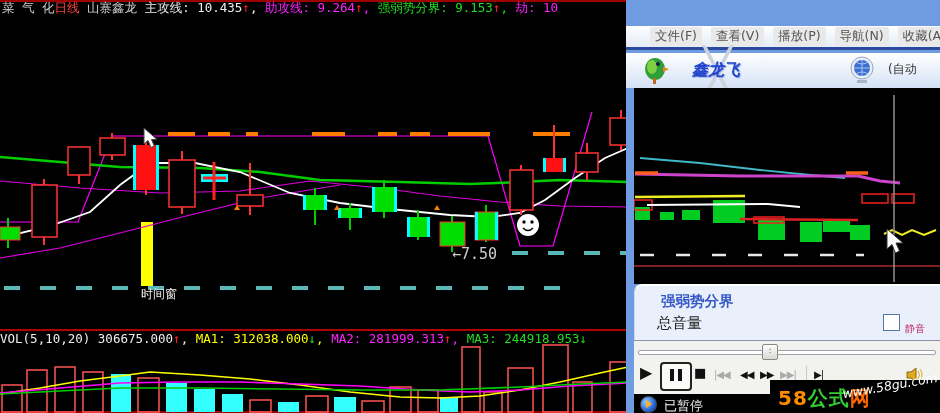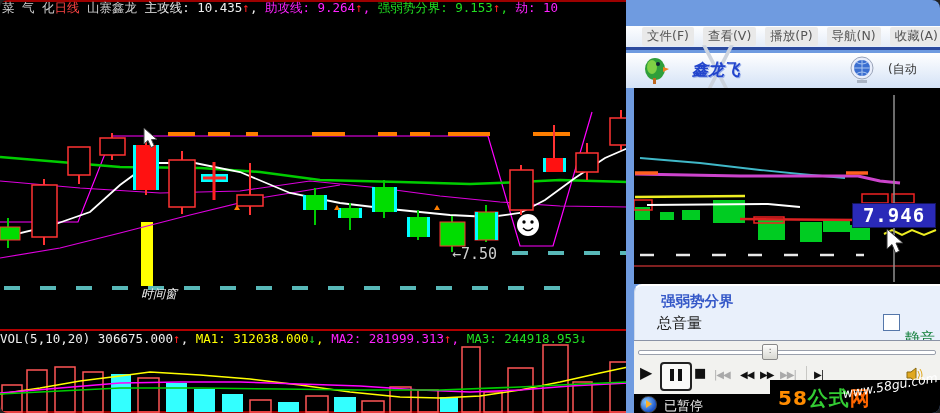--- a/index.html
+++ b/index.html
@@ -1,59 +1,59 @@
 <!DOCTYPE html>
 <html><head>
 <meta charset="utf-8">
 <style>
   html,body{margin:0;padding:0;background:#222;}
   .screen{position:relative;width:940px;height:413px;background:#000;overflow:hidden;
-    font-family:"DejaVu Sans",sans-serif;border-radius:8px;}
+    font-family:"DejaVu Sans",sans-serif;}
   
   .chart-header{position:absolute;left:2px;top:1px;width:626px;height:13px;line-height:13px;
     font-family:"DejaVu Sans Mono","DejaVu Sans",sans-serif;font-size:12.5px;white-space:nowrap;overflow:hidden;}
   .vol-header{position:absolute;left:0;top:332px;width:628px;height:14px;line-height:14px;
     font-family:"DejaVu Sans Mono","DejaVu Sans",sans-serif;font-size:12.5px;white-space:nowrap;overflow:hidden;}
   .chart-label{position:absolute;color:#d8d8d8;font-family:"DejaVu Sans Mono","DejaVu Sans",sans-serif;}
   #label-750{left:452px;top:245px;font-size:15px;color:#cfcfcf;}
-  #label-tw{left:141px;top:286px;font-size:12px;color:#f0f0f0;font-style:italic;}
+  #label-tw{left:141px;top:286px;font-size:12px;color:#f0f0f0;}
   
   .mp-window{position:absolute;left:626px;top:0;width:314px;height:413px;background:#6f9be0;z-index:10;overflow:hidden;}
   .mp-title{position:absolute;left:0;top:0;width:100%;height:26px;
     background:linear-gradient(180deg,#5a90ee 0%,#2f6ae4 8%,#1f55d4 55%,#1c46b4 90%,#2f62cc 100%);}
   .mp-title-text{position:absolute;left:28px;top:5px;color:#fff;font-weight:bold;font-size:13px;white-space:nowrap;
     text-shadow:1px 1px 1px #123;}
   .mp-title-icon{position:absolute;left:7px;top:4px;width:17px;height:17px;border-radius:3px;
     background:linear-gradient(135deg,#9ecbff,#2b58c8);border:1px solid #cfe0ff;}
   .mp-title-icon:before{content:"";position:absolute;left:3px;top:3px;width:9px;height:9px;background:#12307e;
     box-shadow:0 0 0 1px #7fa4ff inset;}
   .btn-min{position:absolute;left:279px;top:4px;width:26px;height:19px;border-radius:3px;
     background:linear-gradient(180deg,#79a5f5,#2c5cd0);border:1px solid #cfe0ff;}
   .btn-min:before{content:"";position:absolute;left:5px;bottom:4px;width:10px;height:3px;background:#fff;}
   .mp-menubar{position:absolute;left:0;top:26px;width:100%;height:24px;
     background:linear-gradient(180deg,#fdfeff,#e4ecf8);border-bottom:3px solid #2b4a9e;
-    display:flex;align-items:center;padding-left:16px;box-sizing:border-box;}
+    display:flex;align-items:center;padding-left:24px;box-sizing:border-box;}
   .mp-menu-item{font-size:12.5px;color:#555;background:#e9e9e9;border-radius:2px;padding:1px 5px;margin-right:9px;white-space:nowrap;}
   .mp-toolbar{position:absolute;left:0;top:53px;width:100%;height:35px;
     background:linear-gradient(180deg,#ffffff,#d4e2f6);}
   .mp-toolbar .wm-x{position:absolute;left:78px;top:-8px;font-size:46px;color:#ccd3de;font-weight:bold;}
   .mp-brand{position:absolute;left:66px;top:7px;color:#2244cc;font-weight:bold;font-size:16px;font-style:italic;
     text-shadow:1px 1px 0 #9ab0e8;}
   .mp-auto{position:absolute;left:262px;top:8px;color:#333;font-size:12px;white-space:nowrap;}
   .mp-video{position:absolute;left:8px;top:88px;width:306px;height:196px;background:#000;}
   .mini-tooltip{position:absolute;left:218px;top:115px;width:84px;height:25px;background:#2a2ab8;
     border:1px solid #14145e;box-sizing:border-box;color:#fff;
     font-family:"DejaVu Sans Mono","DejaVu Sans",sans-serif;font-weight:bold;font-size:19px;
     text-align:center;line-height:23px;letter-spacing:1px;}
   .mp-panel{position:absolute;left:8px;top:284px;width:306px;height:56px;background:#e9f0fb;
     border-top:2px solid #fff;border-left:1px solid #cdd8ea;border-top-left-radius:8px;}
   .lbl-playctl{position:absolute;left:26px;top:6px;color:#3558c8;font-size:14.5px;font-weight:bold;}
   .lbl-vol{position:absolute;left:22px;top:28px;color:#222;font-size:15px;}
   .mute-box{position:absolute;left:248px;top:28px;width:15px;height:15px;background:#fff;border:1px solid #5577aa;}
-  .lbl-mute{position:absolute;left:270px;top:43px;color:#15803d;font-size:15px;white-space:nowrap;}
+  .lbl-mute{position:absolute;left:270px;top:36px;color:#be185d;font-size:10px;white-space:nowrap;}
   .mp-seek{position:absolute;left:8px;top:340px;width:306px;height:20px;background:#f1f1ee;border-top:1px solid #8a93a6;}
   .seek-track{position:absolute;left:4px;top:9px;width:296px;height:3px;background:#fff;border:1px solid #9aa0ac;border-radius:2px;}
   .seek-thumb{position:absolute;left:128px;top:3px;width:14px;height:14px;background:linear-gradient(180deg,#fdfdfc,#d8d8d2);
     border:1px solid #888;border-radius:2px;color:#666;font-size:9px;line-height:13px;text-align:center;}
   .mp-buttons{position:absolute;left:8px;top:360px;width:306px;height:34px;background:#f2f2ef;}
   .pb{position:absolute;top:5px;color:#111;font-size:13px;}
   .pb.gray{color:#aaa;}
   .pb.small{font-size:10px;letter-spacing:-1px;top:9px;}
   .pause-btn{position:absolute;left:26px;top:2px;width:28px;height:25px;background:#fafaf8;border:2px solid #222;
     border-radius:4px;text-align:center;}
@@ -238,21 +238,20 @@
           <polyline points="1,86 106,88 212,88 224,88 246,93 266,95" fill="none" stroke="#cc44cc" stroke-width="3"></polyline>
           <line x1="1" y1="85" x2="24" y2="85" stroke="#ff6020" stroke-width="3.5"></line>
           <line x1="212" y1="85" x2="234" y2="85" stroke="#ff6020" stroke-width="3.5"></line>
           <polyline points="1,109 111,108" fill="none" stroke="#eeee22" stroke-width="2.5"></polyline>
           <polyline points="250,146 258,142 268,147 278,142 290,147 302,142" fill="none" stroke="#eeee22" stroke-width="2"></polyline>
           <polyline points="13,117 134,116 166,119" fill="none" stroke="#ffffff" stroke-width="2"></polyline>
           <line x1="6" y1="167" x2="230" y2="167" stroke="#e8e8e8" stroke-width="2.5" stroke-dasharray="14 22"></line>
           <line x1="0" y1="178" x2="306" y2="178" stroke="#802020" stroke-width="2"></line>
           <line x1="260" y1="7" x2="260" y2="194" stroke="#909090" stroke-width="1.5"></line>
         </svg>
-      <div class="mini-tooltip">7.946</div>
       <svg class="mini-cursor" width="22" height="28">
         <polygon points="1,1 1,21 6,16.5 9.5,25 13.5,23 10,15 17,15" fill="#fff" stroke="#333" stroke-width="1"></polygon>
       </svg>
     </div>
 
     <div class="mp-panel">
       <div class="lbl-playctl">强弱势分界</div>
       <div class="lbl-vol">总音量</div>
       <div class="mute-box"></div>
       <div class="lbl-mute">静音</div>

